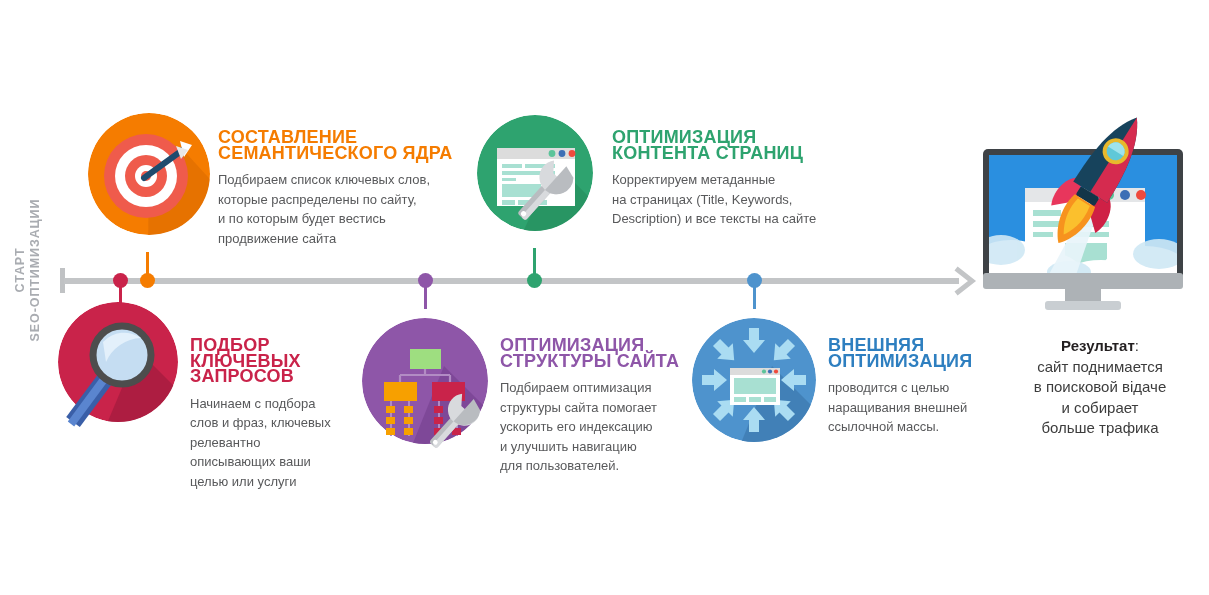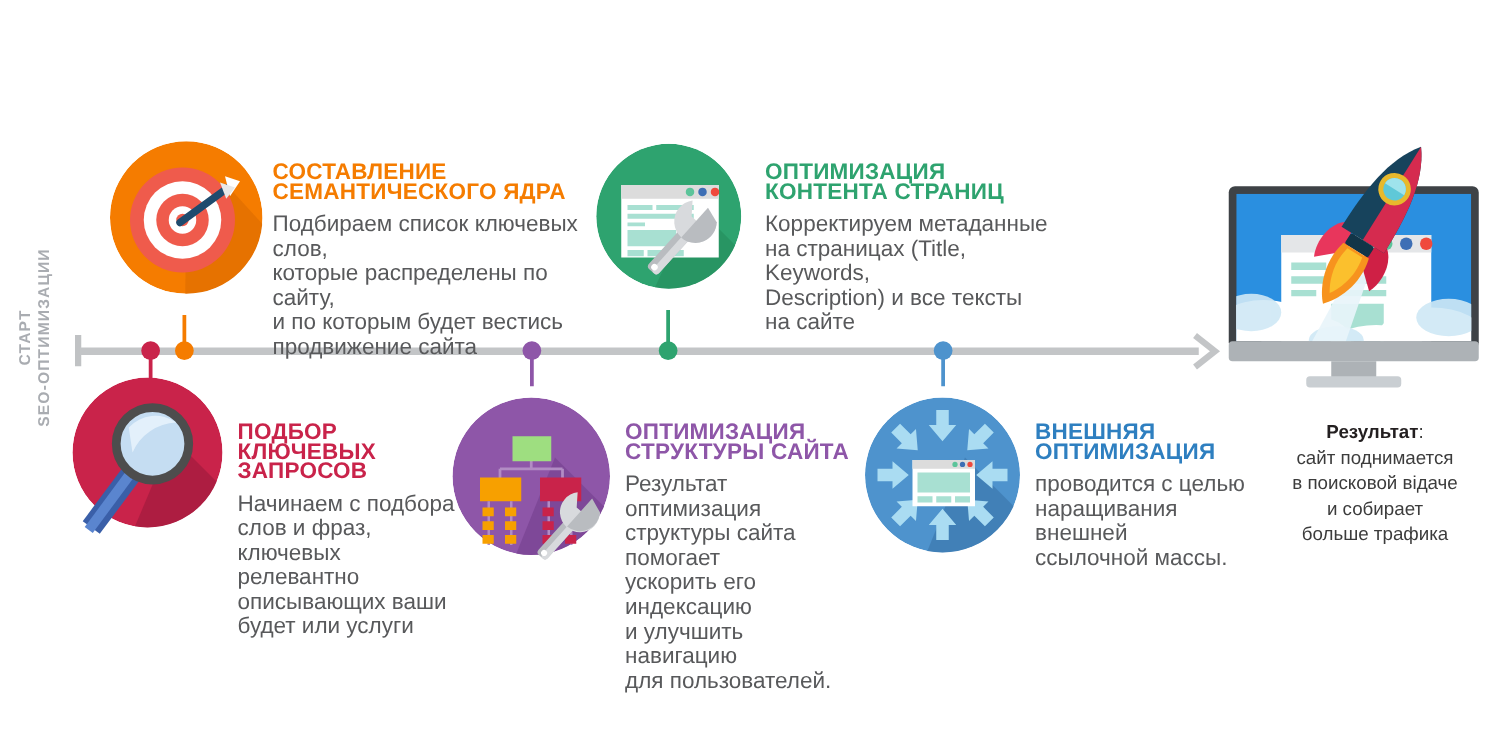--- a/index.html
+++ b/index.html
@@ -24,21 +24,21 @@
 
   
   .tl-cap{left:60px;top:268px;width:5px;height:25px;background:#c0c2c4;}
   .tl-line{left:64px;top:278px;height:6px;background:#c3c5c7;}
   .tl-arrow{left:952px;top:266px;width:30px;height:30px;}
   .tl-dot{width:15px;height:15px;border-radius:50%;top:273px;}
   .tl-stem{width:3px;}
 
   
   .blk-title{font-weight:bold;font-size:18px;line-height:15.5px;letter-spacing:.2px;}
-  .blk-body{font-size:18px;line-height:19.6px;color:#58595b;}
+  .blk-body{font-size:13px;line-height:19.6px;color:#58595b;}
 
   
   .result-txt{
     text-align:center;font-size:15px;line-height:20.5px;color:#3c3c3c;
     left:1000px;top:336px;width:200px;
   }
   .result-txt b{color:#231f20;}
 
   svg{display:block;overflow:visible;}
 </style>
@@ -185,21 +185,21 @@
   <div class="abs" style="left:190px;top:338px;width:175px;">
     <div class="blk-title" style="color:#c9234a;">
       <div>ПОДБОР</div>
       <div>КЛЮЧЕВЫХ ЗАПРОСОВ</div>
     </div>
     <div class="blk-body" style="margin-top:9px;">
       <div>Начинаем с подбора</div>
       <div>слов и фраз, ключевых</div>
       <div>релевантно</div>
       <div>описывающих ваши</div>
-      <div>будет или услуги</div>
+      <div>целью или услуги</div>
     </div>
   </div>
 
   <div class="abs" style="left:362px;top:318px;">
     <svg width="136" height="140" viewBox="0 0 136 140">
       <defs>
           <clipPath id="clipPurp">
             <circle cx="63" cy="63" r="63"></circle>
           </clipPath>
         </defs>
@@ -247,21 +247,21 @@
         <circle cx="0.5" cy="39" r="2.4" fill="#ffffff"></circle>
       </g>
     </svg>
   </div>
   <div class="abs" style="left:500px;top:338px;width:185px;">
     <div class="blk-title" style="color:#8e56a8;">
       <div>ОПТИМИЗАЦИЯ</div>
       <div>СТРУКТУРЫ САЙТА</div>
     </div>
     <div class="blk-body" style="margin-top:9px;">
-      <div>Результат оптимизация</div>
+      <div>Подбираем оптимизация</div>
       <div>структуры сайта помогает</div>
       <div>ускорить его индексацию</div>
       <div>и улучшить навигацию</div>
       <div>для пользователей.</div>
     </div>
   </div>
 
   <div class="abs" style="left:692px;top:318px;">
     <svg width="128" height="132" viewBox="0 0 128 132">
       <defs>

